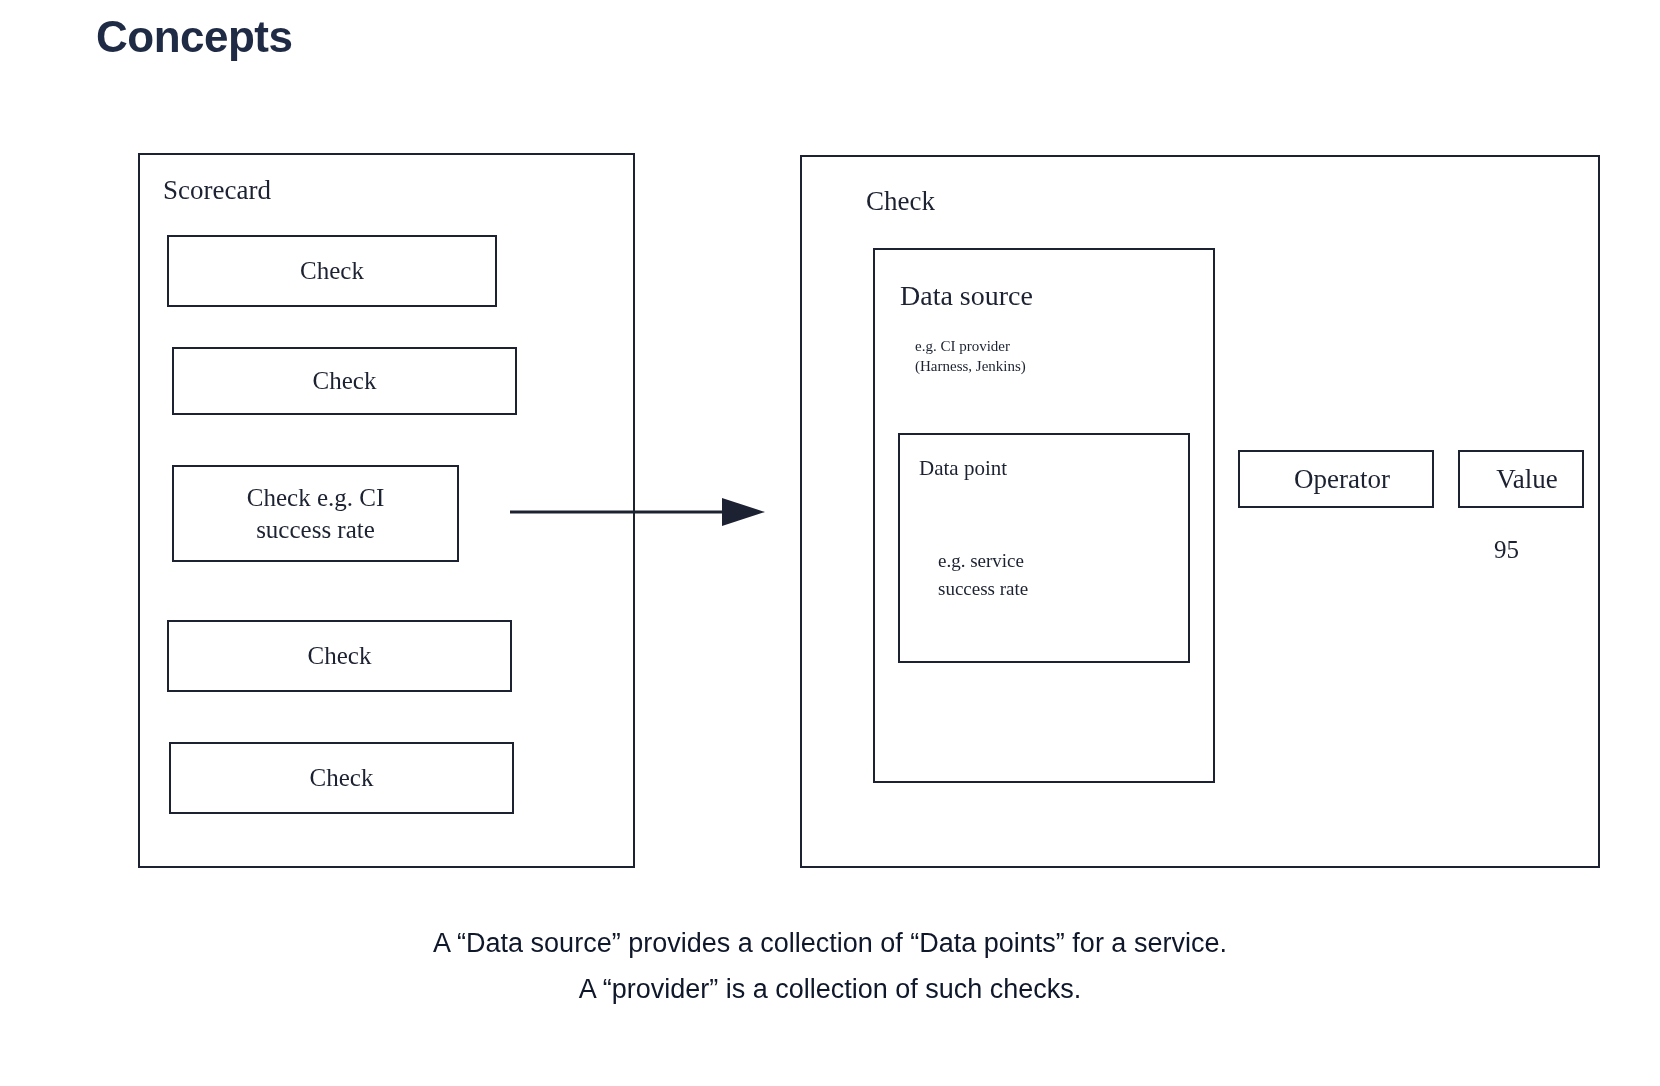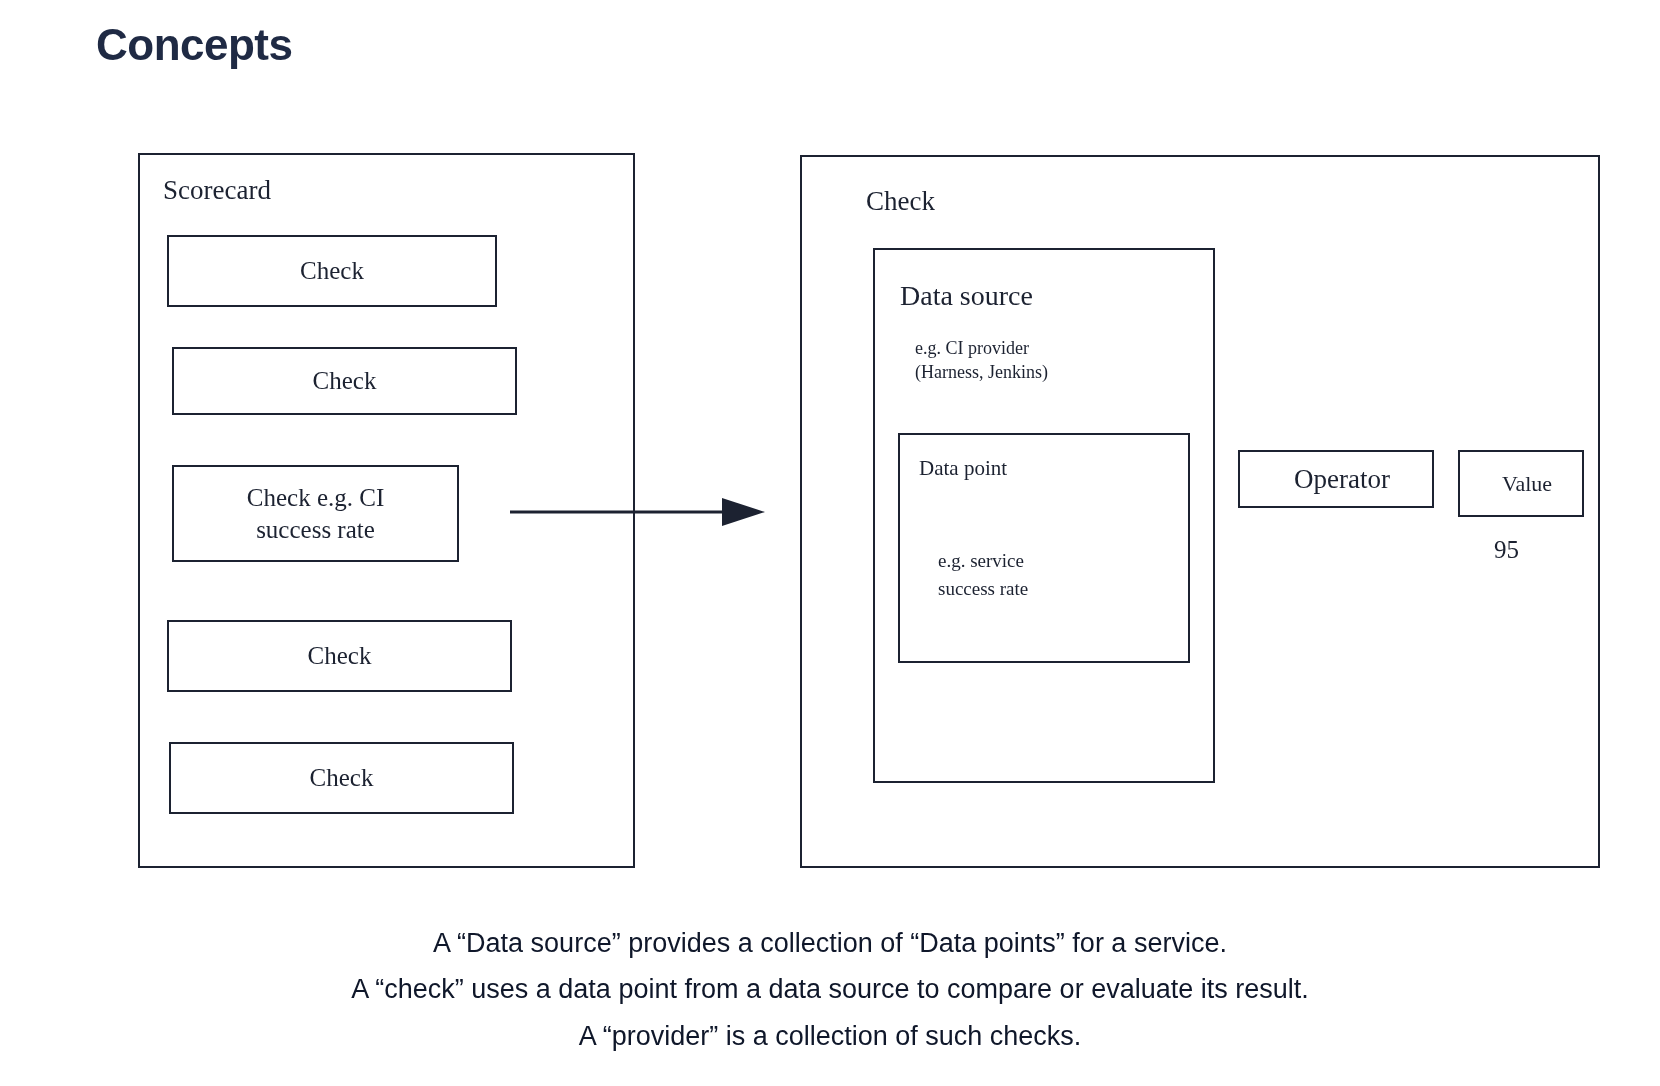--- a/index.html
+++ b/index.html
@@ -18,21 +18,20 @@
 
   
   #page-title {
     position: absolute;
     left: 96px;
     top: 12px;
     font-size: 44px;
     font-weight: bold;
     color: #1f2a44;
     letter-spacing: -0.5px;
-    margin-top: 8px;
   }
 
   
   #diagram {
     position: absolute;
     left: 0;
     top: 0;
     width: 1660px;
     height: 880px;
   }
@@ -100,21 +99,21 @@
   #datasource-title {
     position: absolute;
     left: 900px;
     top: 280px;
     font-size: 28px;
   }
   #datasource-note {
     position: absolute;
     left: 915px;
     top: 336px;
-    font-size: 18px;
+    font-size: 15px;
     line-height: 1.35;
     white-space: pre-line;
   }
 
   
   #datapoint-box {
     left: 898px;
     top: 433px;
     width: 292px;
     height: 230px;
@@ -150,25 +149,25 @@
     left: 1252px;
     top: 548px;
     font-size: 21px;
     line-height: 1.35;
     white-space: pre-line;
   }
   #value-box {
     left: 1458px;
     top: 450px;
     width: 126px;
-    height: 67px;
+    height: 58px;
     display: flex;
     align-items: center;
     justify-content: center;
-    font-size: 22px;
+    font-size: 27px;
   }
   #value-number {
     position: absolute;
     left: 1494px;
     top: 536px;
     font-size: 25px;
   }
 
   
   #arrow {
@@ -233,15 +232,14 @@
 
   <div class="box hand" id="operator-box">Operator</div>
 
   <div class="box hand" id="value-box">Value</div>
   <div class="hand" id="value-number">95</div>
 
 </div>
 
 <div id="caption">
   <div>A “Data source” provides a collection of “Data points” for a service.</div>
-  <div>A “check” uses a data point from a data source to compare or evaluate its result.</div>
   <div>A “provider” is a collection of such checks.</div>
 </div>
 
 </body></html>

